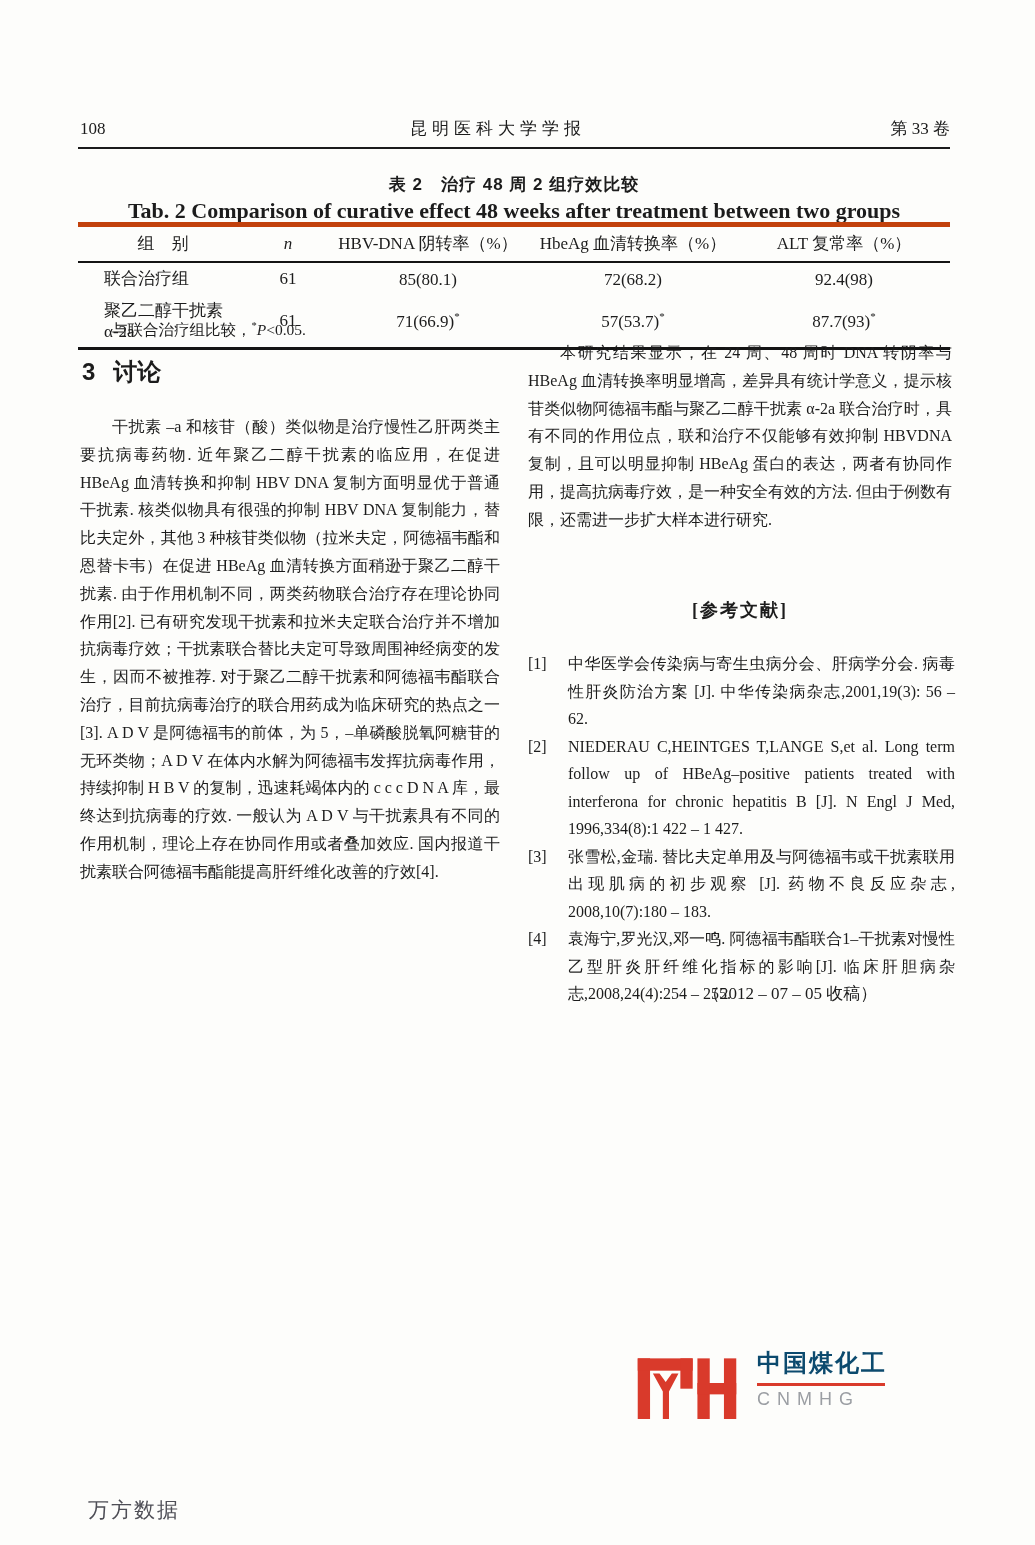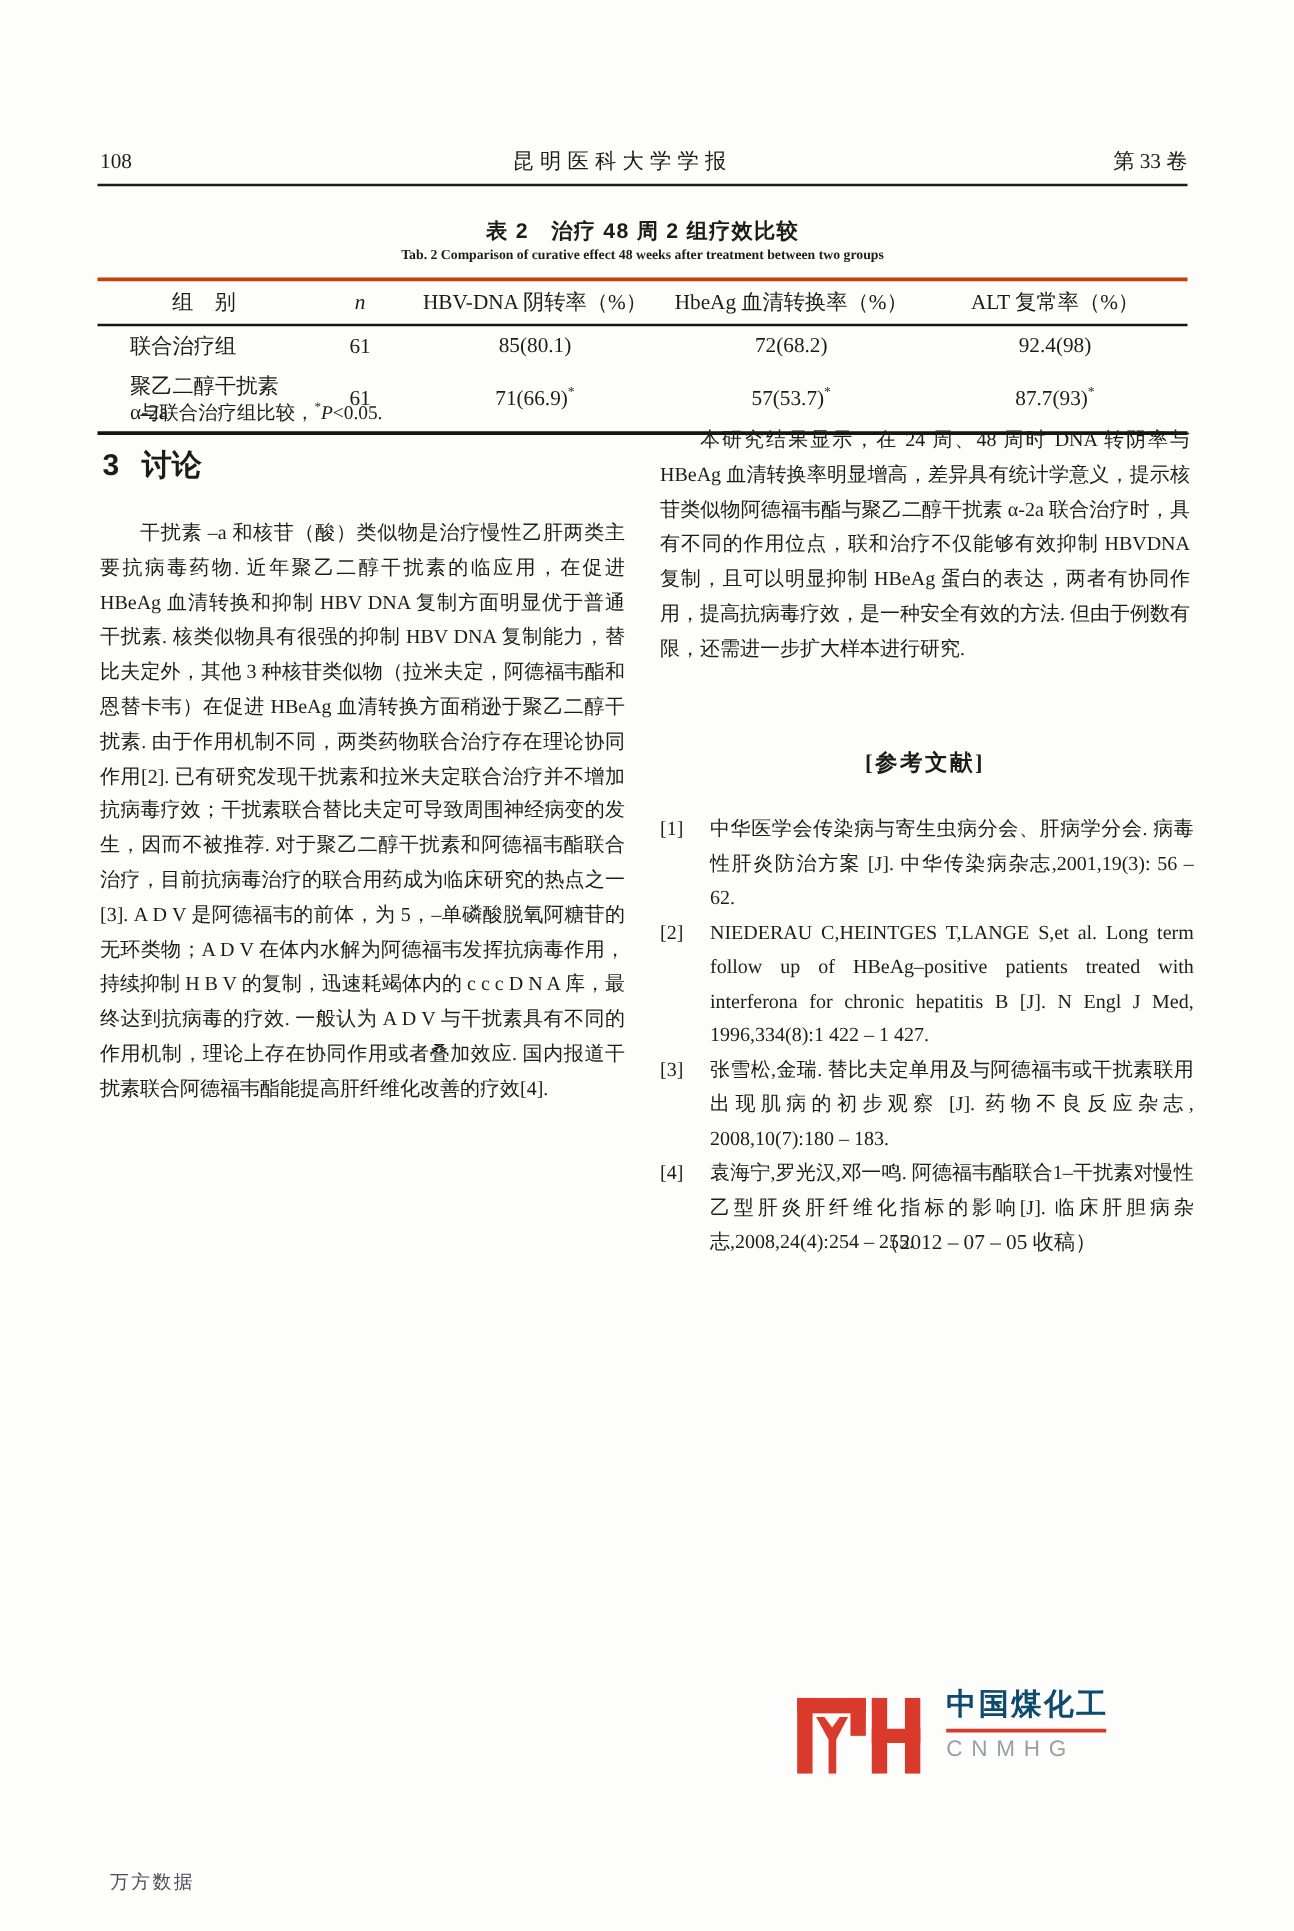--- a/index.html
+++ b/index.html
@@ -22,26 +22,26 @@
   .journal-title{letter-spacing:5px;}
   .head-rule{position:absolute;top:147px;left:78px;width:872px;height:2px;background:#1b1b1b;}
   
   .cap-cn{
     position:absolute;top:173px;left:78px;width:872px;text-align:center;
     font-family:"Liberation Sans","DejaVu Sans",sans-serif;
     font-weight:bold;font-size:17px;letter-spacing:1px;
   }
   .cap-en{
     position:absolute;top:198px;left:78px;width:872px;text-align:center;
-    font-weight:bold;font-size:11px;
+    font-weight:bold;font-size:22px;
   }
   
   .tbl{
     position:absolute;top:222px;left:78px;width:872px;
-    border-top:3px solid #c2410c;border-bottom:3px solid #141414;
+    border-top:5px solid #c2410c;border-bottom:3px solid #141414;
     font-size:17px;
   }
   .tbl-row{display:grid;grid-template-columns:170px 80px 200px 210px 1fr;align-items:center;}
   .tbl-head{border-bottom:2px solid #141414;padding:5px 0 6px 0;}
   .tbl-head .c{text-align:center;}
   .tbl-body .tbl-row{padding:4px 0 5px 0;}
   .c{text-align:center;}
   .cell-group{text-align:left;padding-left:26px;}
   .tbl sup{font-size:11px;}
   .col-n{font-style:italic;}
@@ -75,21 +75,21 @@
   .logo{position:absolute;top:1347px;left:637px;display:flex;align-items:flex-start;}
   .logo-mark{flex:none;}
   .logo-text{margin-left:20px;font-family:"Liberation Sans","DejaVu Sans",sans-serif;}
   .logo-title{font-weight:bold;font-size:24px;color:#0c4a6e;letter-spacing:2px;}
   .logo-rule{height:3px;width:128px;margin-top:4px;}
   .logo-sub{margin-top:3px;font-size:18px;letter-spacing:7px;color:#9b9ea3;}
   
   .wanfang{
     position:absolute;top:1496px;left:88px;
     font-family:"Liberation Sans","DejaVu Sans",sans-serif;
-    font-size:15px;color:#4e4e56;letter-spacing:2px;
+    font-size:21px;color:#4e4e56;letter-spacing:2px;
   }
 </style>
 </head>
 <body>
 
 <div class="page">
 
   <div class="running-head">
     <span>108</span>
     <span class="journal-title">昆明医科大学学报</span>

